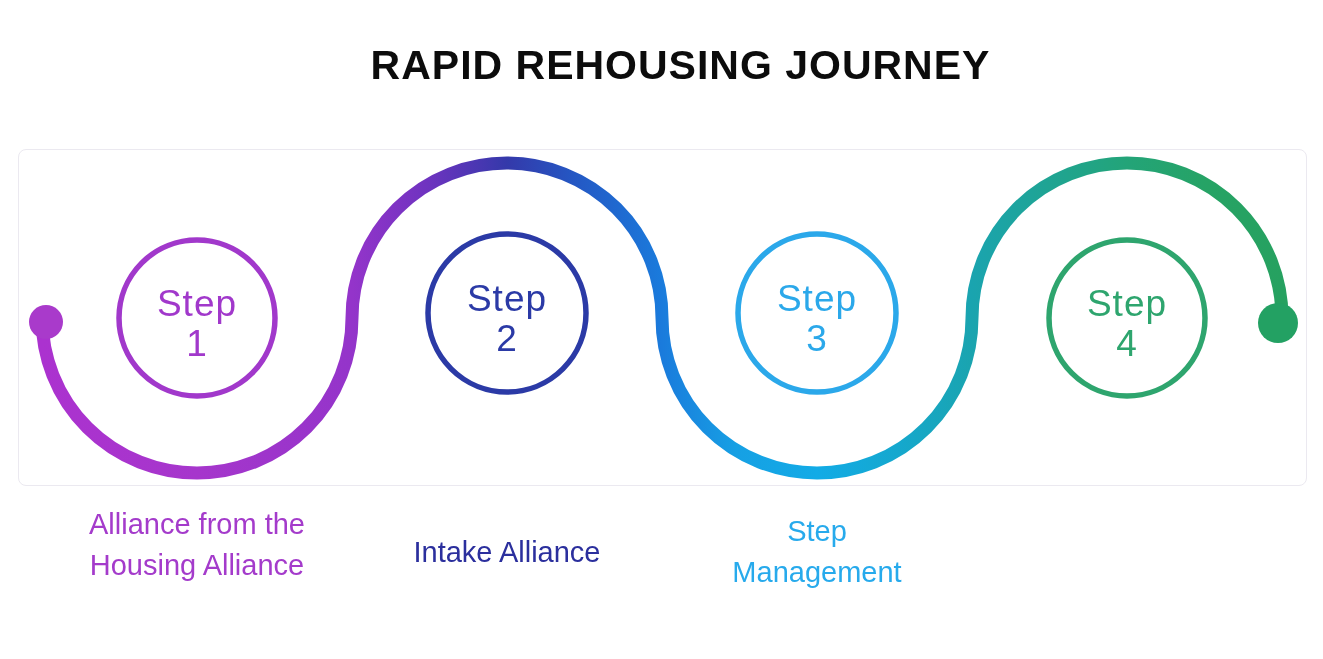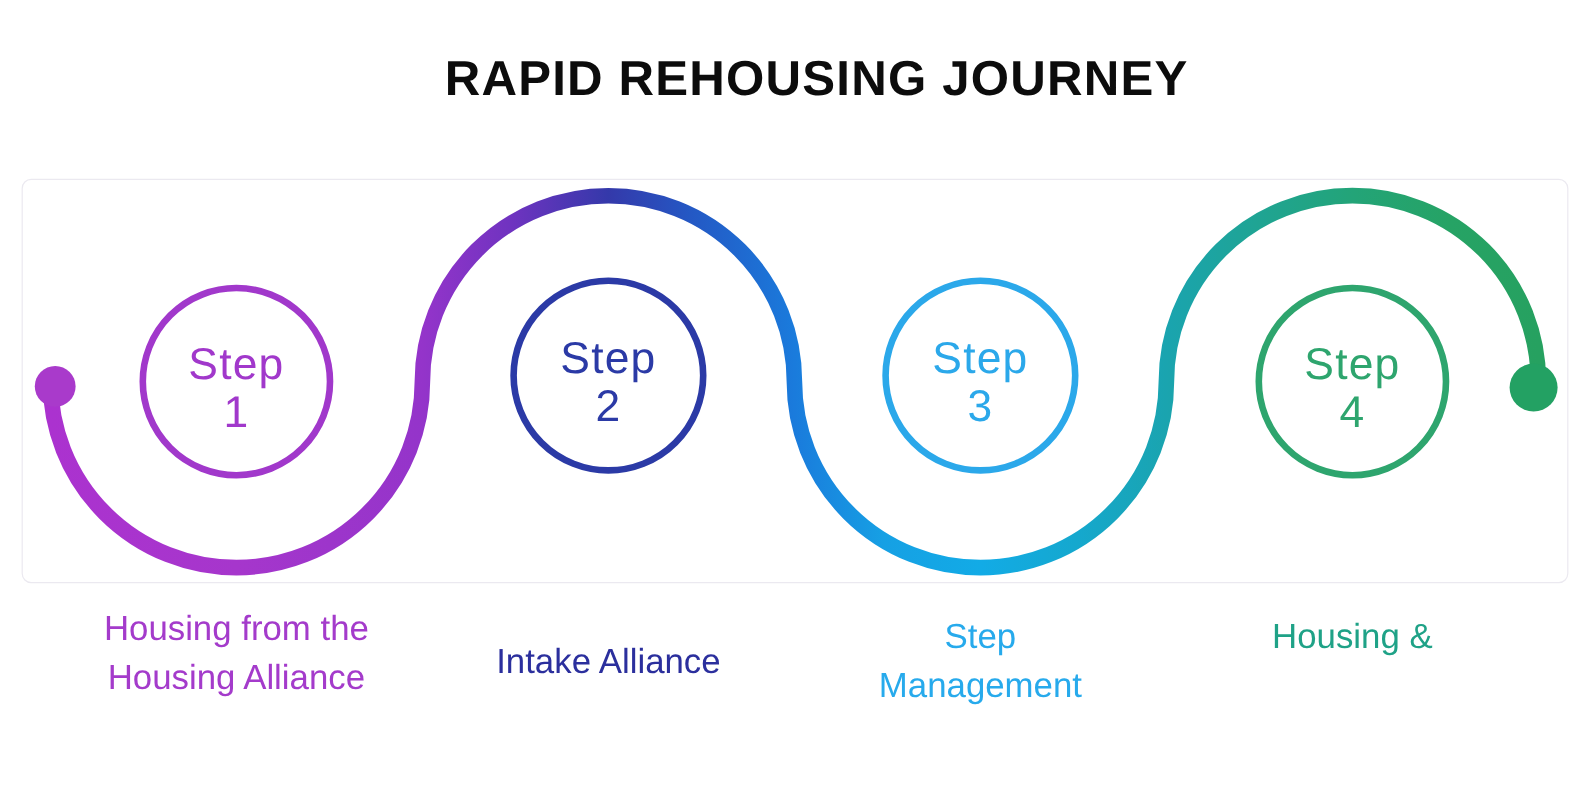--- a/index.html
+++ b/index.html
@@ -112,30 +112,29 @@
     <circle cx="817" cy="313" r="79" fill="#ffffff" stroke-width="5.5" stroke="#2BA8EA"></circle>
     <text class="step-text" x="817" y="311" fill="#2BA8EA">Step</text>
     <text class="step-text" x="817" y="351" fill="#2BA8EA">3</text>
 
     <circle cx="1127" cy="318" r="78" fill="#ffffff" stroke-width="5.5" stroke="#2EA56E"></circle>
     <text class="step-text" x="1127" y="316" fill="#2EA56E">Step</text>
     <text class="step-text" x="1127" y="356" fill="#2EA56E">4</text>
   </svg>
 
   <div class="caption caption-1" style="color: rgb(164, 59, 203);">
-    <div>Housing from the</div>
+    <div>Alliance from the</div>
     <div>Housing Alliance</div>
   </div>
 
   <div class="caption caption-2" style="color: rgb(43, 47, 157);">
     <div>Intake Alliance</div>
   </div>
 
   <div class="caption caption-3" style="color: rgb(39, 170, 236);">
     <div>Step</div>
     <div>Management</div>
   </div>
 
   <div class="caption caption-4" style="color: rgb(31, 162, 135);">
-    <div>Housing &amp;</div>
   </div>
 
 </div>
 
 </body></html>

